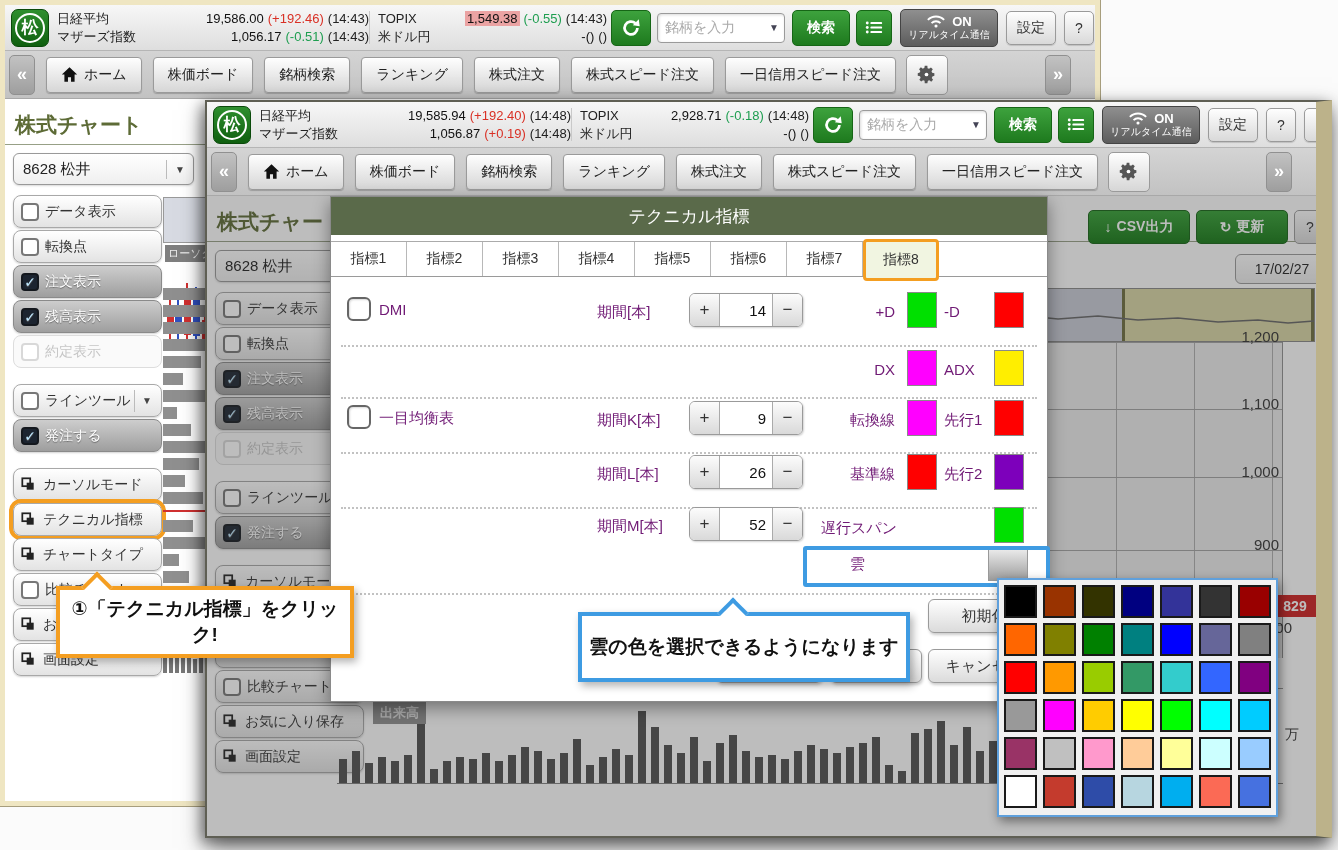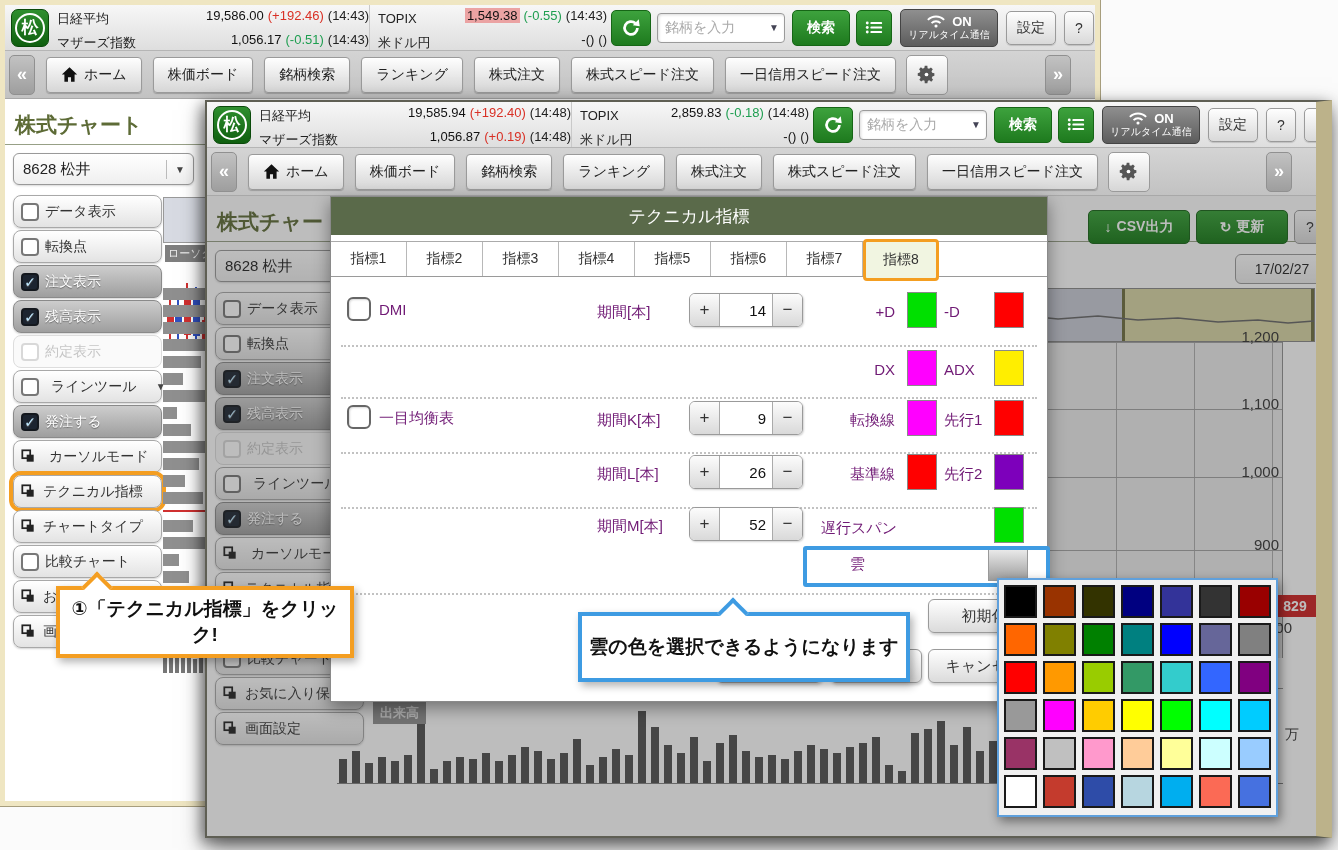--- a/index.html
+++ b/index.html
@@ -18,21 +18,21 @@
   .topbar{position:absolute;left:0;top:0;right:0;height:46px;background:linear-gradient(#F7F7F7,#DEDEDE);
           border-bottom:1px solid #B5B5B5;display:flex;align-items:center;padding:0 6px;z-index:4;}
   .tb-logo{position:relative;width:38px;height:38px;border-radius:7px;margin-right:8px;flex:none;
            background:linear-gradient(#2F8F2F,#0F5F0F);border:1px solid #0A4A0A;display:flex;align-items:center;justify-content:center;}
   .logo-ring{position:absolute;width:30px;height:30px;border:2px solid #fff;border-radius:50%;}
   .logo-glyph{position:relative;color:#fff;font-size:17px;font-weight:bold;}
   .idx-grp{display:flex;flex-direction:column;justify-content:center;gap:3px;flex:none;font-size:13px;color:#222;}
   .idx-a{width:312px;}
   .idx-b{width:238px;border-left:1px solid #C9C9C9;padding-left:8px;}
   .idx-row{display:flex;align-items:center;line-height:15px;}
-  .idx-lab{flex:none;margin-top:6px;}
+  .idx-lab{flex:none;}
   .idx-a .idx-lab{width:88px;}
   .idx-b .idx-lab{width:62px;}
   .idx-right{flex:1;display:flex;justify-content:flex-end;gap:4px;white-space:nowrap;}
   .idx-val{color:#111;}
   .idx-val.hl{background:#EBA3A3;padding:0 2px;}
   .idx-chg.up{color:#D93025;}
   .idx-chg.down{color:#1E9E50;}
   .tb-btn-green{height:36px;border:1px solid #166616;border-radius:5px;background:linear-gradient(#3DA23D,#1E7A1E);
                 color:#fff;font-size:14px;font-weight:bold;display:flex;align-items:center;justify-content:center;cursor:pointer;flex:none;}
   .tb-refresh{width:40px;margin:0 6px 0 4px;}
@@ -68,21 +68,21 @@
   .page-title{position:absolute;left:10px;top:106px;font-size:21px;font-weight:bold;color:#5D6B36;}
   .title-rule{position:absolute;left:0;right:0;top:139px;border-bottom:1px solid #97A086;}
   .symbol-select{position:absolute;left:8px;top:148px;width:181px;height:32px;border:1px solid #999;border-radius:6px;
                  background:linear-gradient(#FFF,#EFEFEF);display:flex;align-items:center;font-size:15px;color:#222;
                  padding-left:9px;cursor:pointer;box-shadow:0 1px 2px rgba(0,0,0,.15);}
   .sel-caret{margin-left:auto;border-left:1px solid #BBB;padding:4px 8px;font-size:10px;color:#444;}
   .sb-list{position:absolute;left:8px;top:190px;width:149px;}
   .sb-btn{position:relative;height:33px;margin-bottom:2px;border:1px solid #A8A8A8;border-radius:8px;
           background:linear-gradient(#FFF,#E3E3E3);display:flex;align-items:center;padding:0 7px;font-size:14px;color:#333;
           cursor:pointer;box-shadow:0 1px 2px rgba(0,0,0,.18);white-space:nowrap;}
-  .sb-btn.gap{margin-top:2px;gap:6px;}
+  .sb-btn.gap{margin-top:16px;}
   .sb-btn.checked{background:linear-gradient(#CDCDCD,#9E9E9E);border-color:#8A8A8A;color:#FFF;text-shadow:0 1px 1px #666;}
   .sb-btn.disabled{background:#FAFAFA;border-color:#DDD;color:#C6C6C6;box-shadow:none;}
   .sb-btn.hl{outline:4px solid #F49E21;outline-offset:0;}
   .sb-check{width:18px;height:18px;border:2px solid #777;border-radius:4px;background:#fff;margin-right:6px;flex:none;
             display:flex;align-items:center;justify-content:center;font-size:14px;}
   .sb-btn.disabled .sb-check{border-color:#D8D8D8;}
   .sb-check.on{background:#1C2430;border-color:#14181E;color:#BFE8FF;font-weight:bold;}
   .sb-icon{width:15px;height:15px;margin-right:7px;flex:none;display:flex;}
   .sb-sep{margin-left:auto;width:1px;height:22px;background:#BBB;}
   .sb-caret{padding:0 2px 0 7px;font-size:10px;color:#444;}
@@ -434,21 +434,21 @@
               <span class="idx-val">1,056.87</span>
               <span class="idx-chg up">(+0.19)</span>
               <span class="idx-tim">(14:48)</span>
             </span>
           </div>
         </div>
         <div class="idx-grp idx-b">
           <div class="idx-row">
             <span class="idx-lab">TOPIX</span>
             <span class="idx-right">
-              <span class="idx-val">2,859.83</span>
+              <span class="idx-val">2,928.71</span>
               <span class="idx-chg down">(-0.18)</span>
               <span class="idx-tim">(14:48)</span>
             </span>
           </div>
           <div class="idx-row">
             <span class="idx-lab">米ドル円</span>
             <span class="idx-right">
               <span class="idx-val">-()</span>
               <span class="idx-tim">()</span>
             </span>

